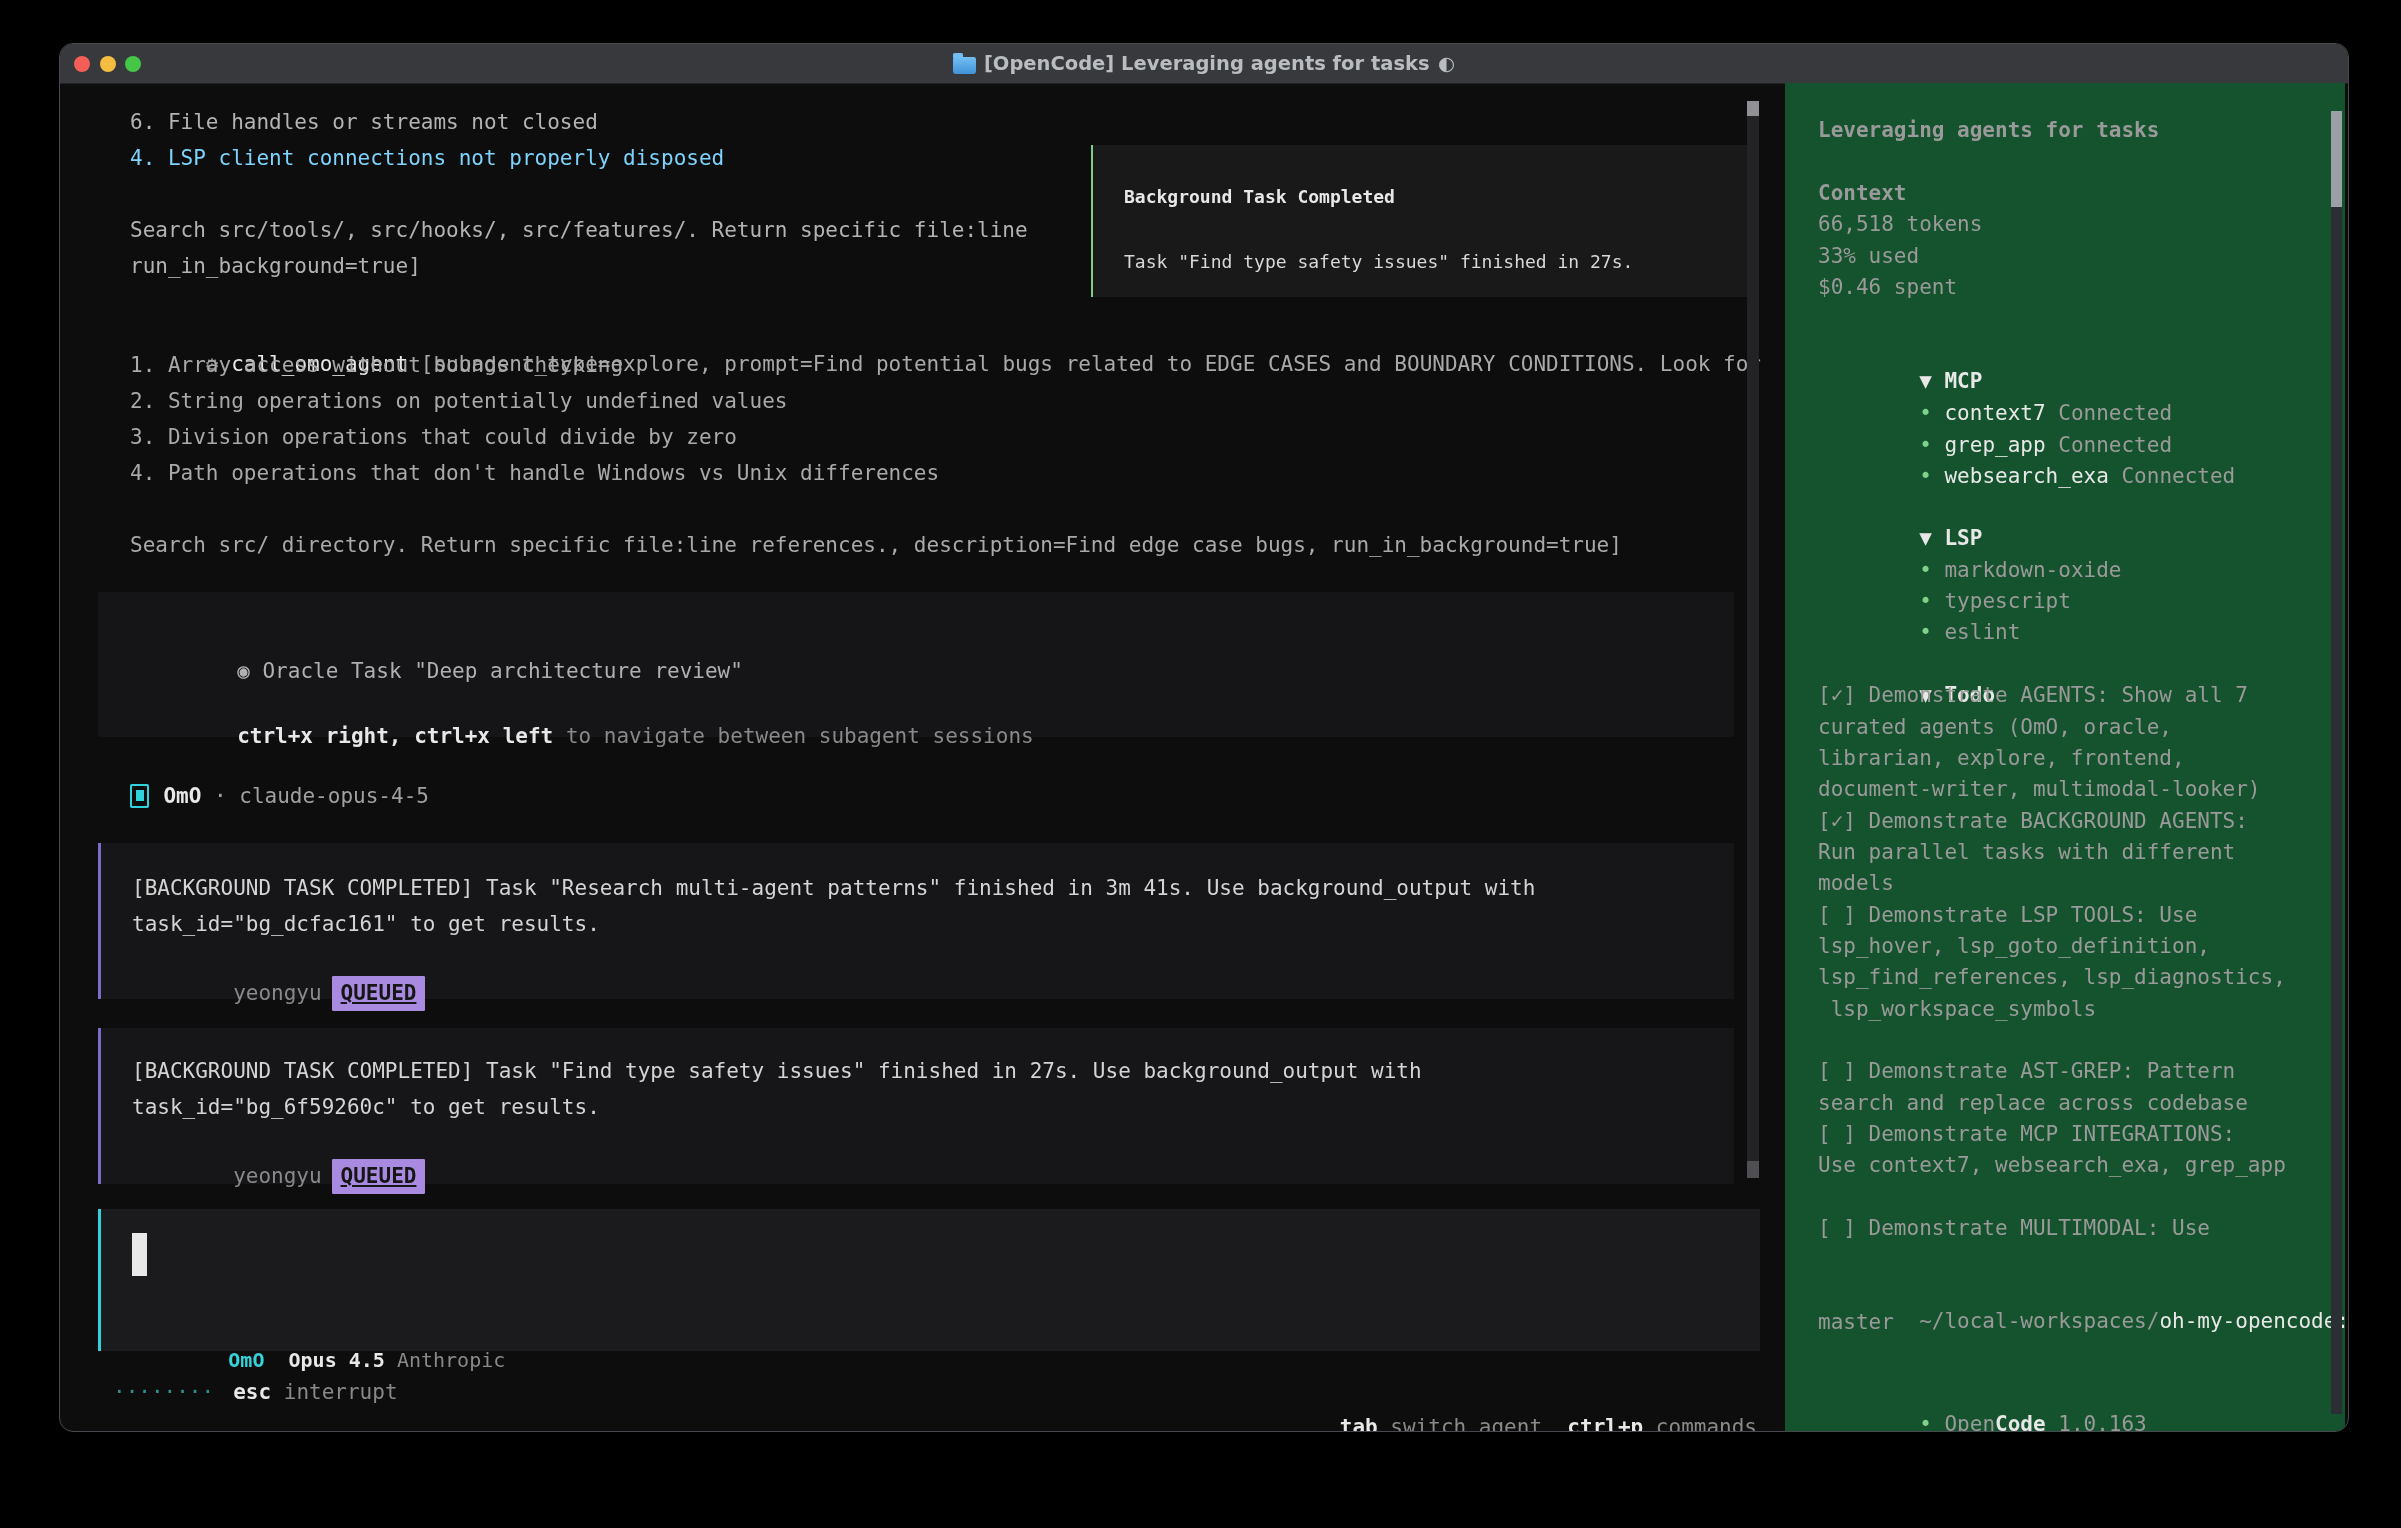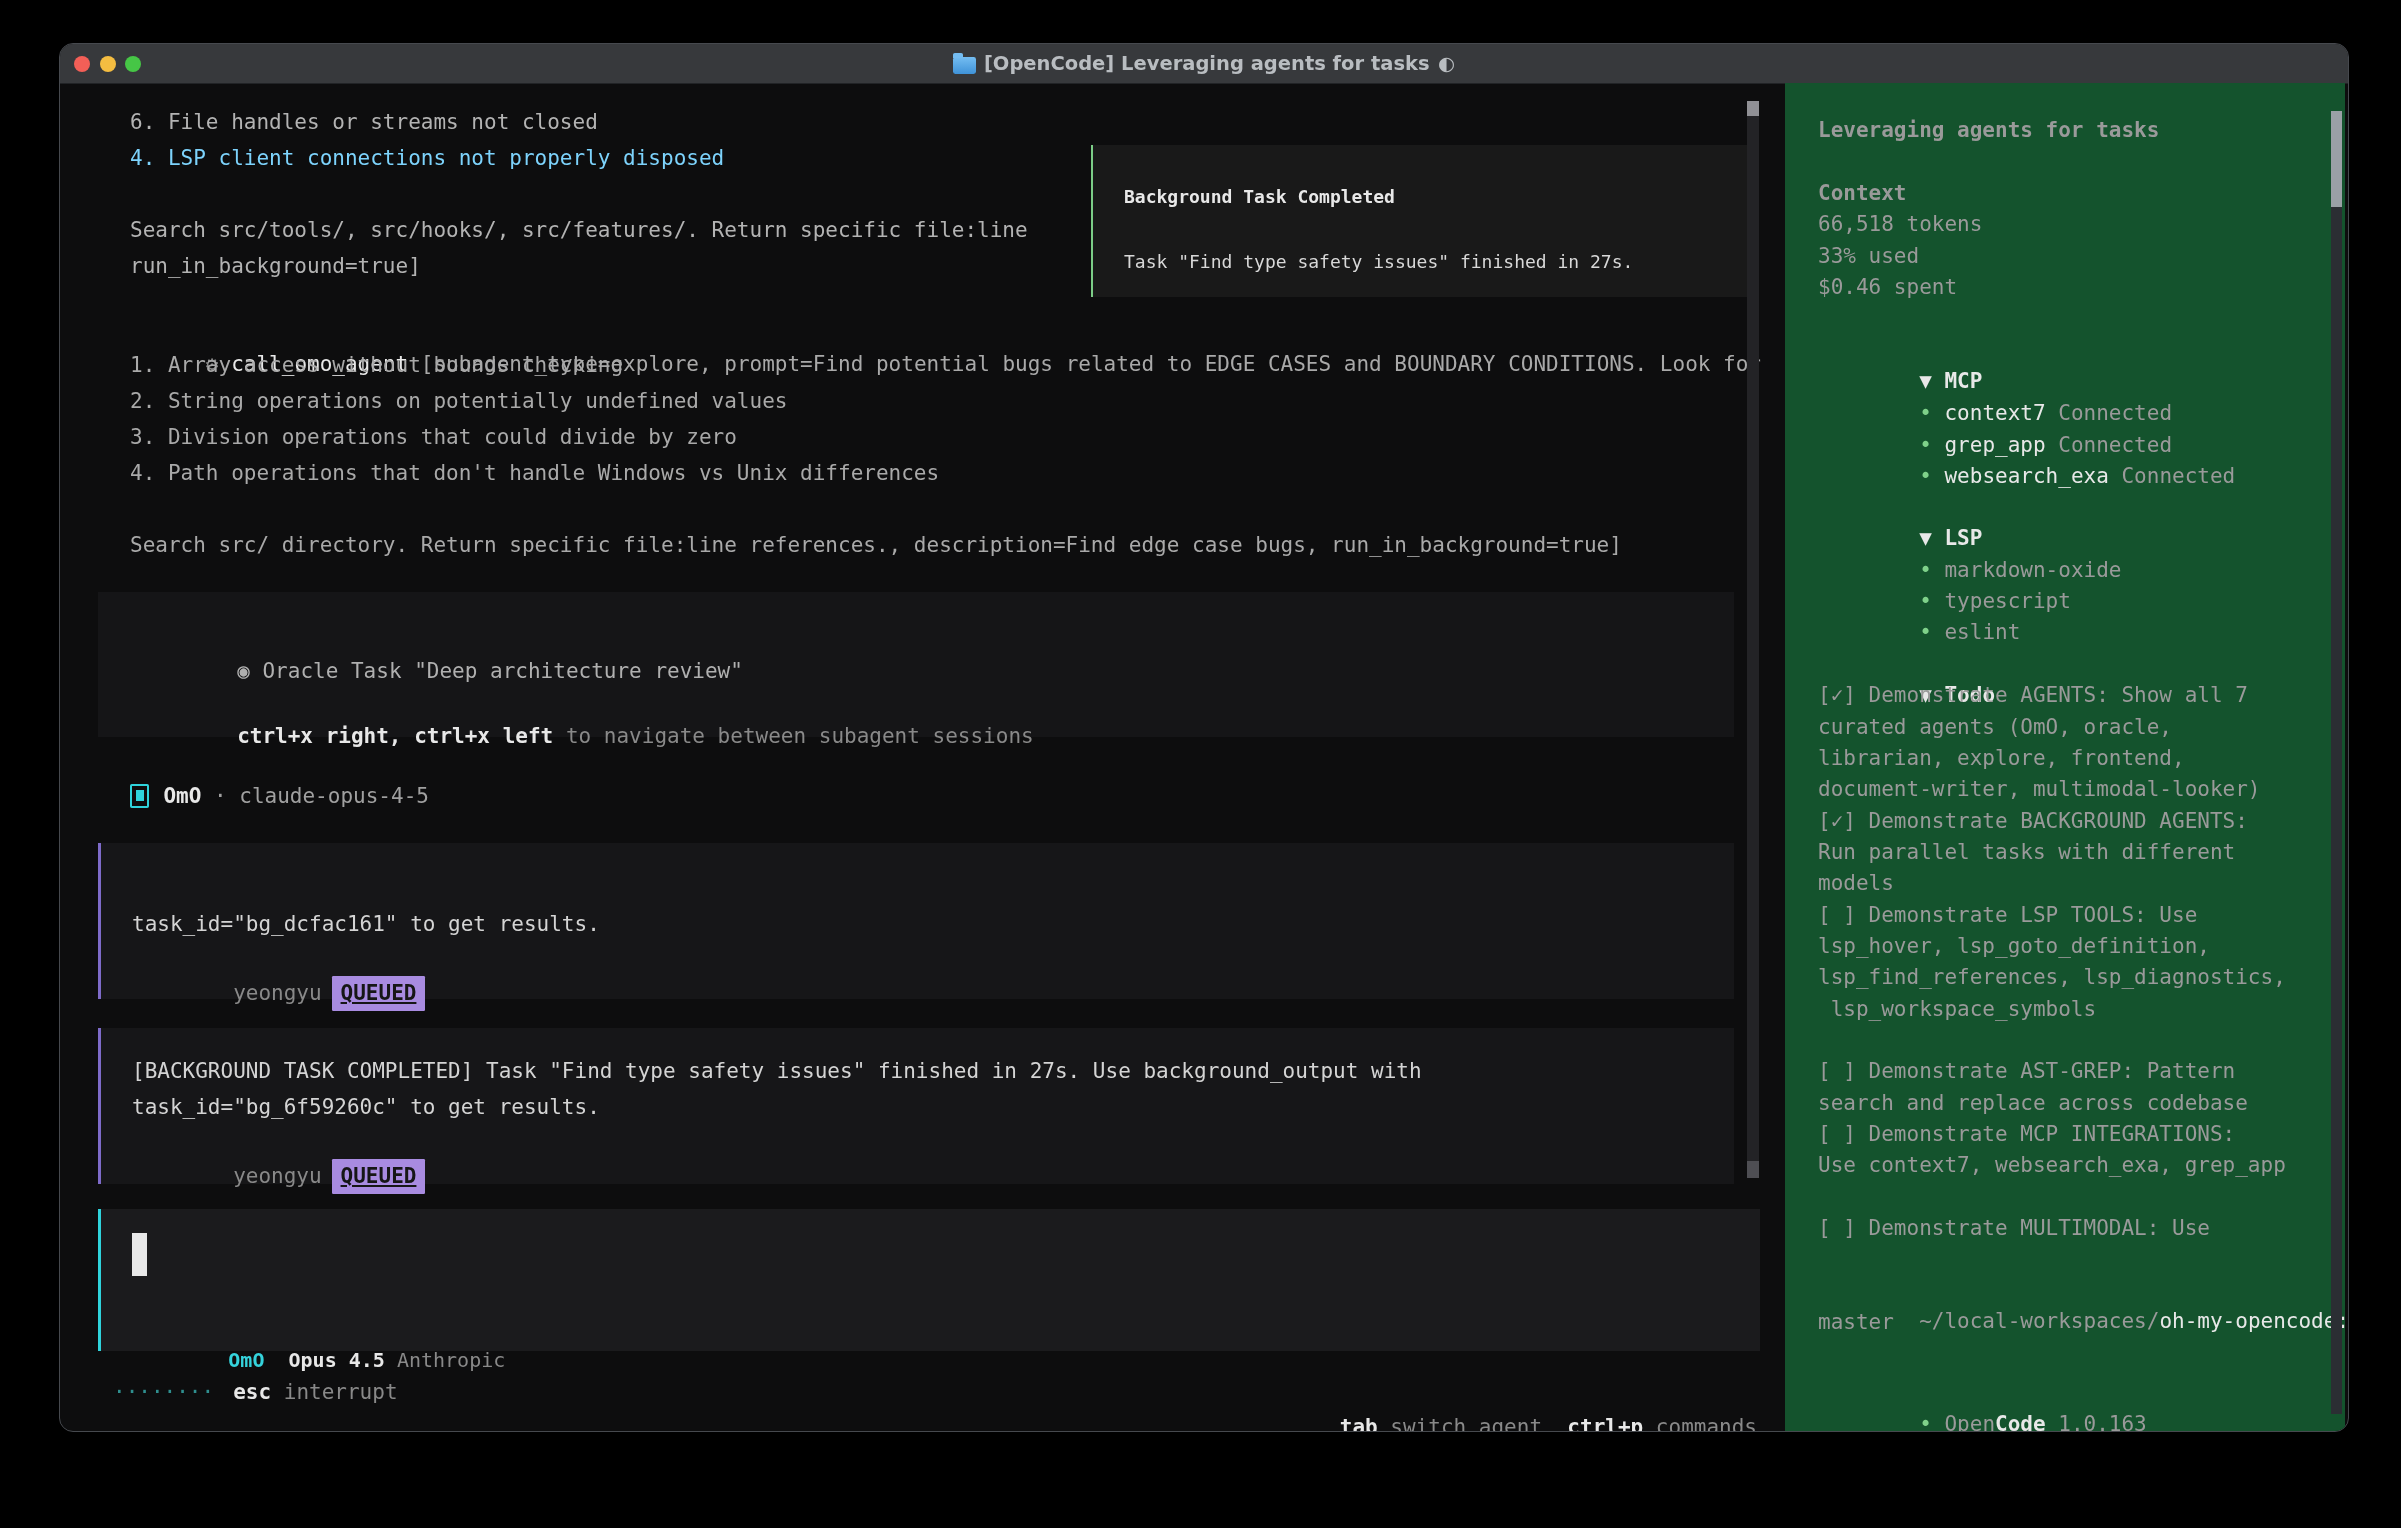--- a/index.html
+++ b/index.html
@@ -116,20 +116,21 @@
     </div>
 
     <div class="agenthead">
       <span class="omoicon"><span class="inner"></span></span>
       <span class="w b">OmO</span>
       <span class="g"> · </span>
       <span class="g">claude-opus-4-5</span>
     </div>
 
     <div class="msg" style="top:799px">
+      <div class="xline" style="top:28px">[BACKGROUND TASK COMPLETED] Task "Research multi-agent patterns" finished in 3m 41s. Use background_output with</div>
       <div class="xline" style="top:64px">task_id="bg_dcfac161" to get results.</div>
       <div class="xline" style="top:98px">
         <span class="dim">yeongyu</span><span class="badge">QUEUED</span>
       </div>
     </div>
 
     <div class="msg" style="top:984px">
       <div class="xline" style="top:26px">[BACKGROUND TASK COMPLETED] Task "Find type safety issues" finished in 27s. Use background_output with</div>
       <div class="xline" style="top:62px">task_id="bg_6f59260c" to get results.</div>
       <div class="xline" style="top:96px">

